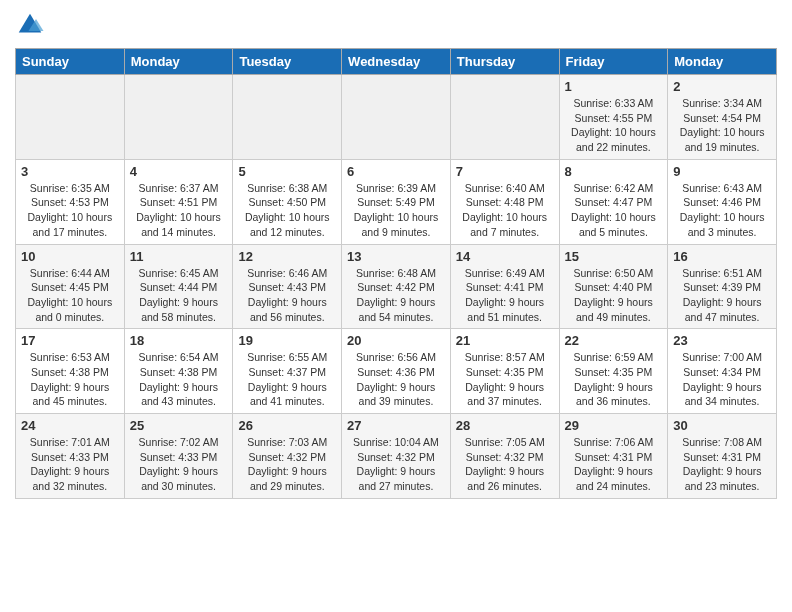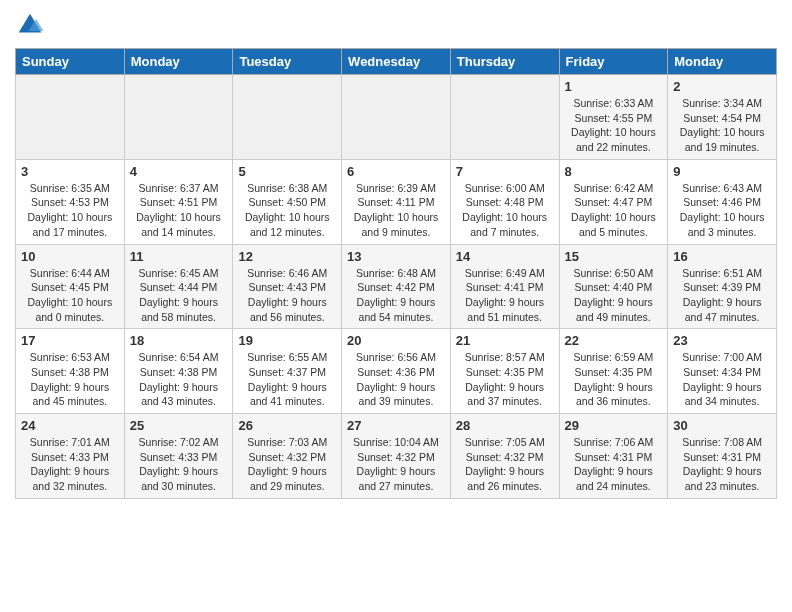--- a/index.html
+++ b/index.html
@@ -80,25 +80,25 @@
           <td>
             <span class="day-num">4</span>
             <div class="day-info"><span>Sunrise: 6:37 AM</span><br><span>Sunset: 4:51 PM</span><br><span>Daylight: 10 hours and 14 minutes.</span></div>
           </td>
           <td>
             <span class="day-num">5</span>
             <div class="day-info"><span>Sunrise: 6:38 AM</span><br><span>Sunset: 4:50 PM</span><br><span>Daylight: 10 hours and 12 minutes.</span></div>
           </td>
           <td>
             <span class="day-num">6</span>
-            <div class="day-info"><span>Sunrise: 6:39 AM</span><br><span>Sunset: 4:11 PM</span><br><span>Daylight: 10 hours and 9 minutes.</span></div>
+            <div class="day-info"><span>Sunrise: 6:39 AM</span><br><span>Sunset: 5:49 PM</span><br><span>Daylight: 10 hours and 9 minutes.</span></div>
           </td>
           <td>
             <span class="day-num">7</span>
-            <div class="day-info"><span>Sunrise: 6:00 AM</span><br><span>Sunset: 4:48 PM</span><br><span>Daylight: 10 hours and 7 minutes.</span></div>
+            <div class="day-info"><span>Sunrise: 6:40 AM</span><br><span>Sunset: 4:48 PM</span><br><span>Daylight: 10 hours and 7 minutes.</span></div>
           </td>
           <td>
             <span class="day-num">8</span>
             <div class="day-info"><span>Sunrise: 6:42 AM</span><br><span>Sunset: 4:47 PM</span><br><span>Daylight: 10 hours and 5 minutes.</span></div>
           </td>
           <td>
             <span class="day-num">9</span>
             <div class="day-info"><span>Sunrise: 6:43 AM</span><br><span>Sunset: 4:46 PM</span><br><span>Daylight: 10 hours and 3 minutes.</span></div>
           </td>
         </tr>

